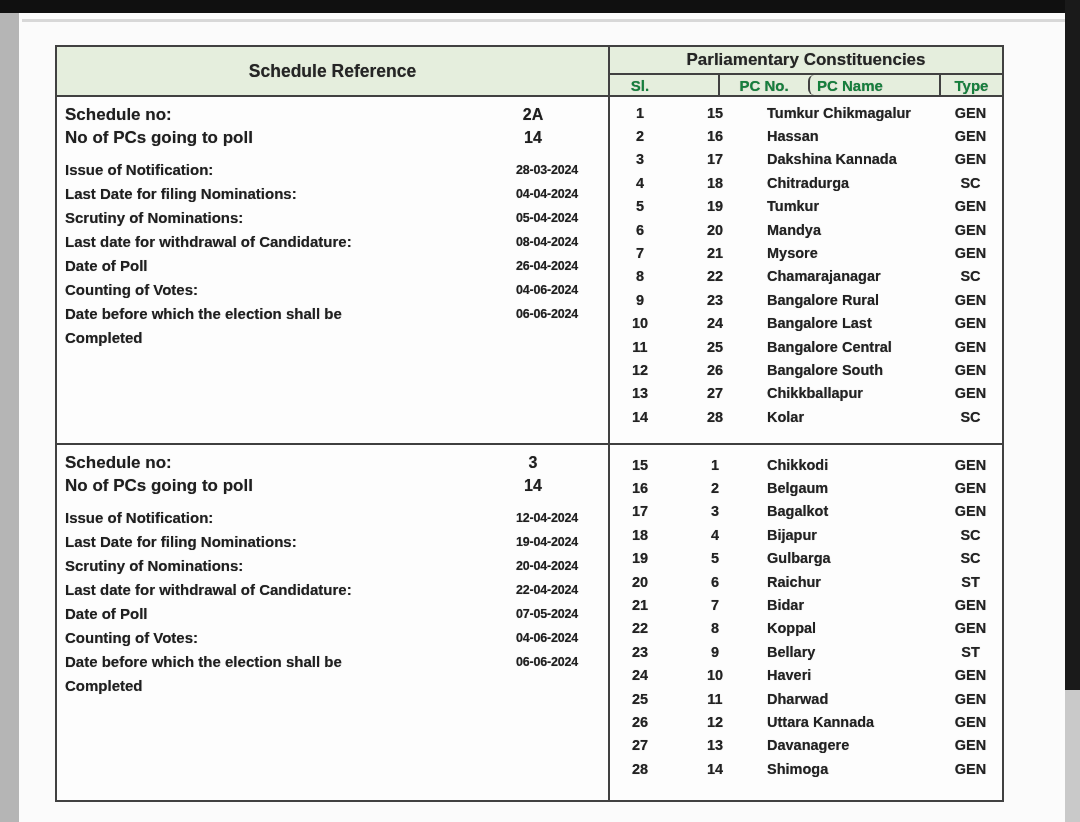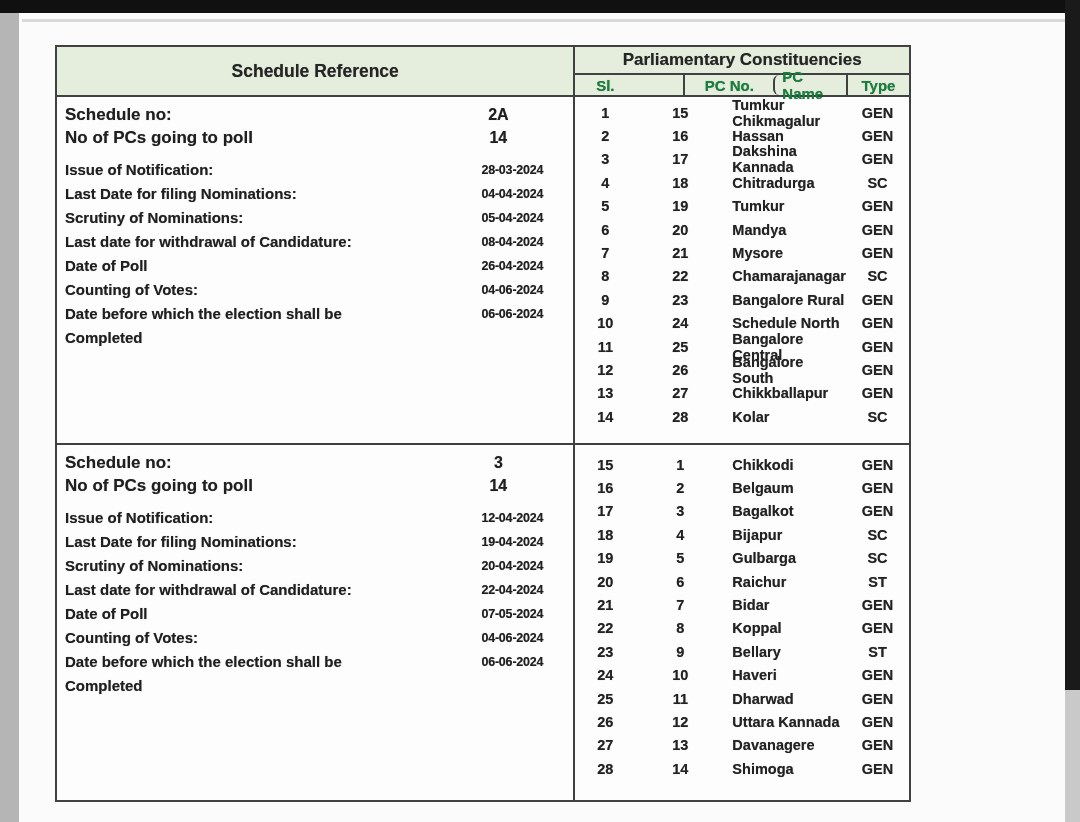--- a/index.html
+++ b/index.html
@@ -13,21 +13,21 @@
 
   
   .top-bar    { position: absolute; left: 0; top: 0; width: 1080px; height: 13px; background: #101010; }
   .left-strip { position: absolute; left: 0; top: 13px; width: 19px; height: 809px; background: #b5b5b5; }
   .right-strip-dark  { position: absolute; right: 0; top: 0; width: 15px; height: 690px; background: #1a1a1a; }
   .right-strip-light { position: absolute; right: 0; top: 690px; width: 15px; height: 132px; background: #c9c9c9; }
   .scan-line  { position: absolute; left: 22px; top: 19px; width: 1043px; height: 3px; background: #d8d8d8; }
 
   
   .doc-table {
-    position: absolute; left: 55px; top: 45px; width: 856px; height: 757px;
+    position: absolute; left: 55px; top: 45px; width: 949px; height: 757px;
     border: 2px solid #414141; background: #fdfdfd;
     display: flex;
     text-shadow: 0 0 0.7px rgba(35,35,35,0.55);
   }
   .col-left  { width: 553px; border-right: 2px solid #414141; display: flex; flex-direction: column; }
   .col-right { flex: 1; display: flex; flex-direction: column; justify-content: flex-end; }
 
   .hdr-left {
     height: 50px; border-bottom: 2px solid #414141; background: #e5eedd;
     display: flex; align-items: center; justify-content: center;
@@ -263,21 +263,21 @@
           <div class="pc-row">
             <span class="c-sl">9</span>
             <span class="c-no">23</span>
             <span class="c-name">Bangalore Rural</span>
             <span class="c-type">GEN</span>
           </div>
 
           <div class="pc-row">
             <span class="c-sl">10</span>
             <span class="c-no">24</span>
-            <span class="c-name">Schedule North</span>
+            <span class="c-name">Bangalore Last</span>
             <span class="c-type">GEN</span>
           </div>
 
           <div class="pc-row">
             <span class="c-sl">11</span>
             <span class="c-no">25</span>
             <span class="c-name">Bangalore Central</span>
             <span class="c-type">GEN</span>
           </div>
 

